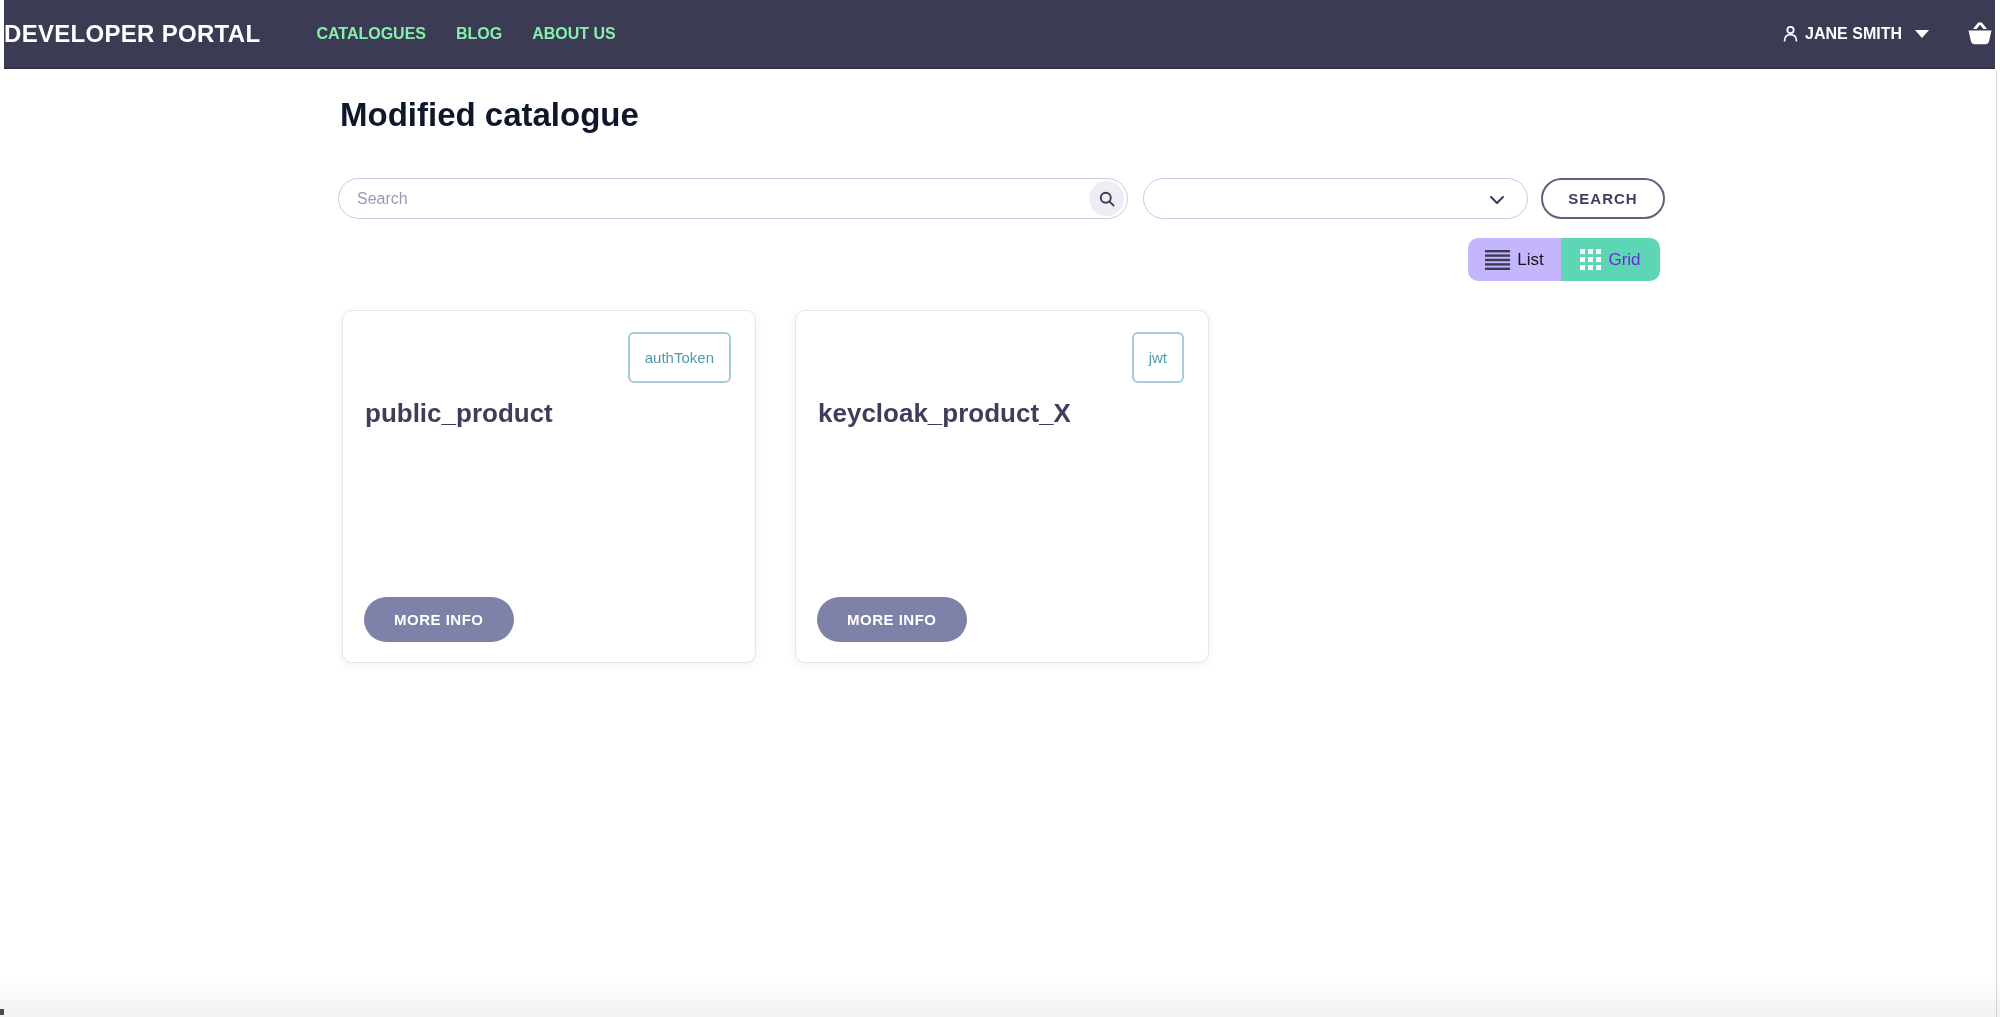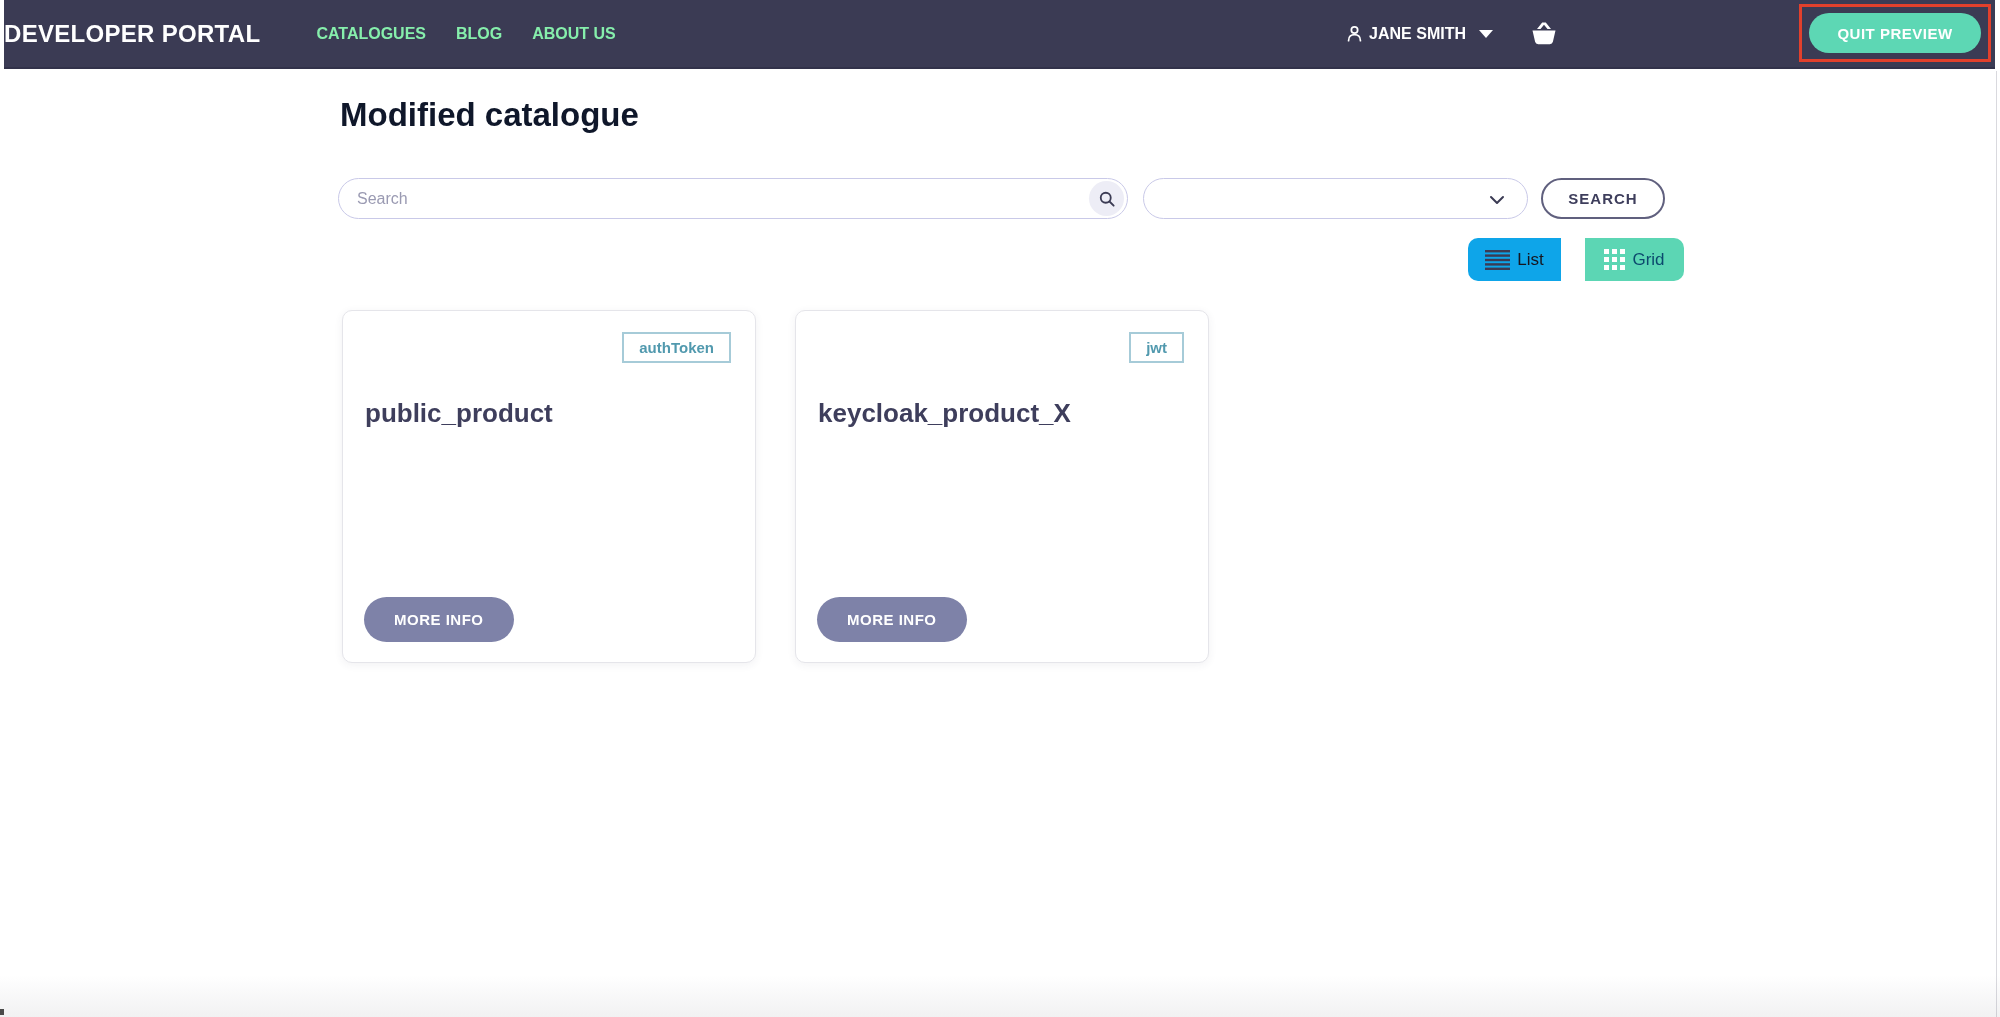--- a/index.html
+++ b/index.html
@@ -168,30 +168,29 @@
   .toggle-seg {
     display: flex;
     align-items: center;
     justify-content: center;
     gap: 7px;
     cursor: pointer;
     font-size: 17px;
   }
   .toggle-list {
     width: 93px;
-    background: #0ea5e9;
+    background: #c4b5fd;
     border-radius: 10px 0 0 10px;
     color: #16161f;
   }
   .toggle-grid {
     width: 99px;
     background: #5cd6b4;
     border-radius: 0 10px 10px 0;
-    color: #0c4a6e;
-    margin-left: 24px;
+    color: #6d28d9;
   }
 
   
   .cards {
     position: absolute;
     left: 342px; top: 310px;
     display: flex;
     gap: 39px;
   }
   .card {
@@ -199,26 +198,25 @@
     width: 414px; height: 353px;
     background: #ffffff;
     border: 1px solid #e5e5ea;
     border-radius: 10px;
     box-shadow: 0 2px 8px rgba(60,60,90,0.07);
   }
   .card-tag {
     position: absolute;
     top: 21px; right: 24px;
     border: 2px solid #a6cbd8;
-    border-radius: 0;
-    padding: 5px 15px;
+    border-radius: 6px;
+    padding: 15px 15px;
     font-size: 15px;
     color: #5199ae;
     background: #ffffff;
-    font-weight: bold;
   }
   .card-title {
     position: absolute;
     left: 22px; top: 87px;
     font-size: 26px;
     font-weight: bold;
     color: #3e3e5c;
   }
   .card-button {
     position: absolute;
@@ -282,23 +280,20 @@
     <span class="caret-down"></span>
   </div>
 
   <span class="basket">
     <svg width="30" height="27" viewBox="0 0 30 27" fill="#ffffff">
       <path d="M8 9 L13.2 2.5 L16.8 2.5 L22 9 L18.5 9 L15 4.7 L11.5 9 Z"></path>
       <path d="M3.5 10.5 h23 l-2.6 11.2 a3.2 3.2 0 0 1 -3.1 2.5 H9.2 a3.2 3.2 0 0 1 -3.1 -2.5 Z"></path>
     </svg>
   </span>
 
-  <div class="quit-annotation">
-    <button class="quit-button">QUIT PREVIEW</button>
-  </div>
 </header>
 
 <h1 class="page-title">Modified catalogue</h1>
 
 <div class="search-row">
   <div class="search-box">
     <input type="text" placeholder="Search" style="">
     <span class="search-icon-wrap">
       <svg width="20" height="20" viewBox="0 0 24 24" fill="none" stroke="#3b3b54" stroke-width="2.2" stroke-linecap="round">
         <circle cx="10.5" cy="10.5" r="6"></circle>

